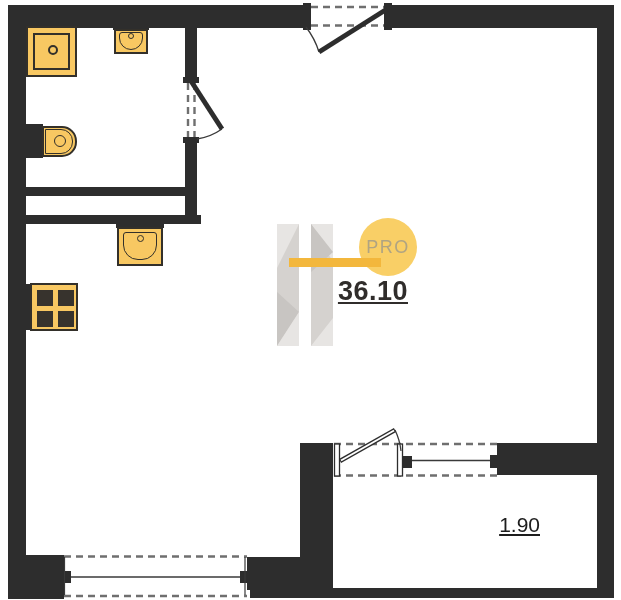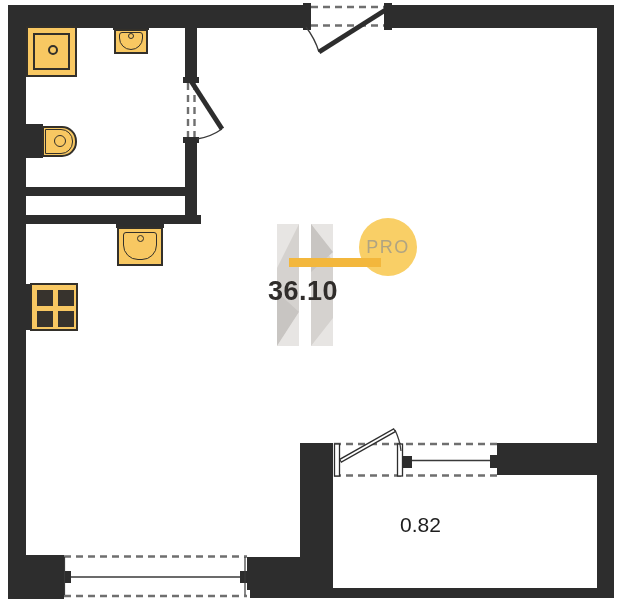--- a/index.html
+++ b/index.html
@@ -12,21 +12,21 @@
   .circle{border-radius:50%;}
   svg{position:absolute;left:0;top:0;pointer-events:none;}
   .leaf{stroke:var(--line);stroke-width:5;fill:none;}
   .leaf-thin{stroke:var(--line);stroke-width:4.5;fill:none;}
   .leaf-core{stroke:#ffffff;stroke-width:2;fill:none;}
   .arc{stroke:#3a3a3a;stroke-width:1.3;fill:none;}
   .dash{stroke:var(--dash);stroke-width:2.4;stroke-dasharray:7 5;fill:none;}
   .winline{stroke:#3a3a3a;stroke-width:1.7;fill:none;}
   .frameline{stroke:#3a3a3a;stroke-width:1.2;fill:none;}
   .doorframe{fill:#ffffff;stroke:#2d2d2d;stroke-width:1.3;}
-  .label{position:absolute;text-align:left;}
+  .label{position:absolute;text-align:right;text-decoration:underline;}
   #area-label{left:268px;top:276px;width:140px;font-size:27px;font-weight:700;
               letter-spacing:.5px;color:var(--area-text);}
   #balcony-label{left:400px;top:513px;width:140px;font-size:21px;color:var(--balcony-text);}
   #logo-pro{font-size:18px;letter-spacing:1.5px;font-weight:500;fill:var(--logo-text);}
 </style>
 </head>
 <body>
 
 <div id="stage">
 
@@ -38,21 +38,21 @@
     <rect x="311" y="224" width="22" height="122" fill="var(--wm-bar)"></rect>
     <polygon points="311,224 333,224 333,262" fill="var(--wm-light)"></polygon>
     <polygon points="311,224 311,272 333,252" fill="var(--wm-dark)"></polygon>
     <polygon points="311,346 333,318 333,346" fill="var(--wm-light)"></polygon>
     <circle cx="388" cy="247" r="29" fill="var(--logo-circle)"></circle>
     <text id="logo-pro" x="388" y="253" text-anchor="middle">PRO</text>
     <rect x="289" y="258" width="92" height="9" fill="var(--accent)"></rect>
   </svg>
 
   <div id="area-label" class="label">36.10</div>
-  <div id="balcony-label" class="label">0.82</div>
+  <div id="balcony-label" class="label">1.90</div>
 
   <div class="wall" style="left:8px;top:5px;width:295px;height:23px"></div>
   <div class="wall" style="left:391px;top:5px;width:223px;height:23px"></div>
   <div class="wall" style="left:8px;top:5px;width:18px;height:552px"></div>
   <div class="wall" style="left:597px;top:5px;width:17px;height:593px"></div>
   <div class="wall" style="left:8px;top:555px;width:56px;height:44px"></div>
   <div class="wall" style="left:247px;top:557px;width:86px;height:33px"></div>
   <div class="wall" style="left:250px;top:588px;width:364px;height:10px"></div>
 
   <div class="wall" style="left:185px;top:28px;width:12px;height:49px"></div>

